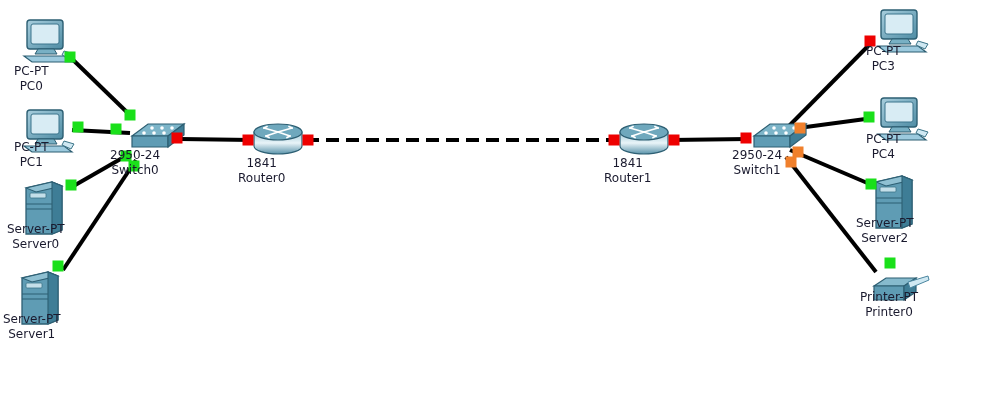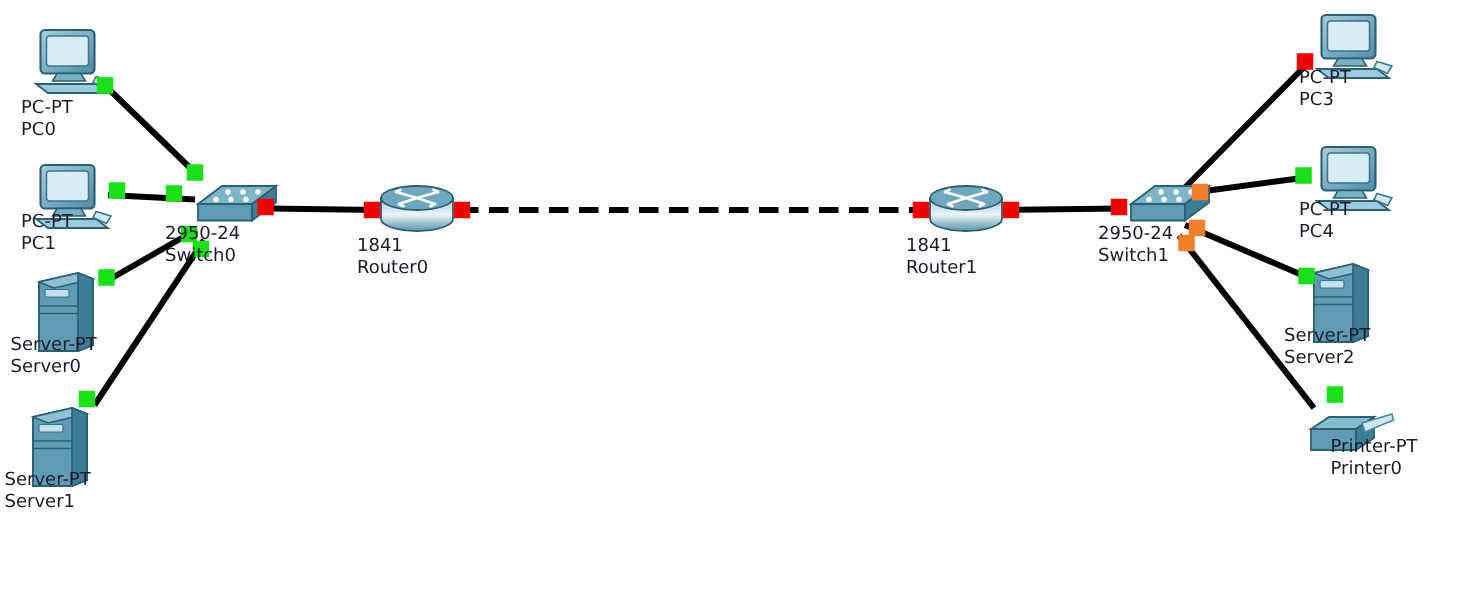--- a/index.html
+++ b/index.html
@@ -18,21 +18,21 @@
     position:absolute;left:0;top:0;width:982px;height:402px;
     background:#ffffff;
   }
   svg.layer{position:absolute;left:0;top:0;width:982px;height:402px;}
   #linkLayer{z-index:1;}
   #dotLayer{z-index:4;}
 
   .node{position:absolute;z-index:3;}
   .nodeLabel{
     position:absolute;z-index:5;
-    text-align:left;
+    text-align:center;
     font-family:"DejaVu Sans", sans-serif;
     font-size:12px;
     line-height:15px;
     color:#1a1a2e;
     white-space:nowrap;
     pointer-events:none;
   }
   .nodeLabel .ln{display:block;}
 </style>
 </head>
@@ -247,18 +247,18 @@
         <span class="ln">PC3</span>
       </div>
       <div class="nodeLabel" style="left: 866px; top: 132px;">
         <span class="ln">PC-PT</span>
         <span class="ln">PC4</span>
       </div>
       <div class="nodeLabel" style="left: 856px; top: 216px;">
         <span class="ln">Server-PT</span>
         <span class="ln">Server2</span>
       </div>
-      <div class="nodeLabel" style="left: 887px; top: 290px;">
+      <div class="nodeLabel" style="left: 860px; top: 290px;">
         <span class="ln">Printer-PT</span>
         <span class="ln">Printer0</span>
       </div>
     </div>
 </div>
 
 </body></html>

